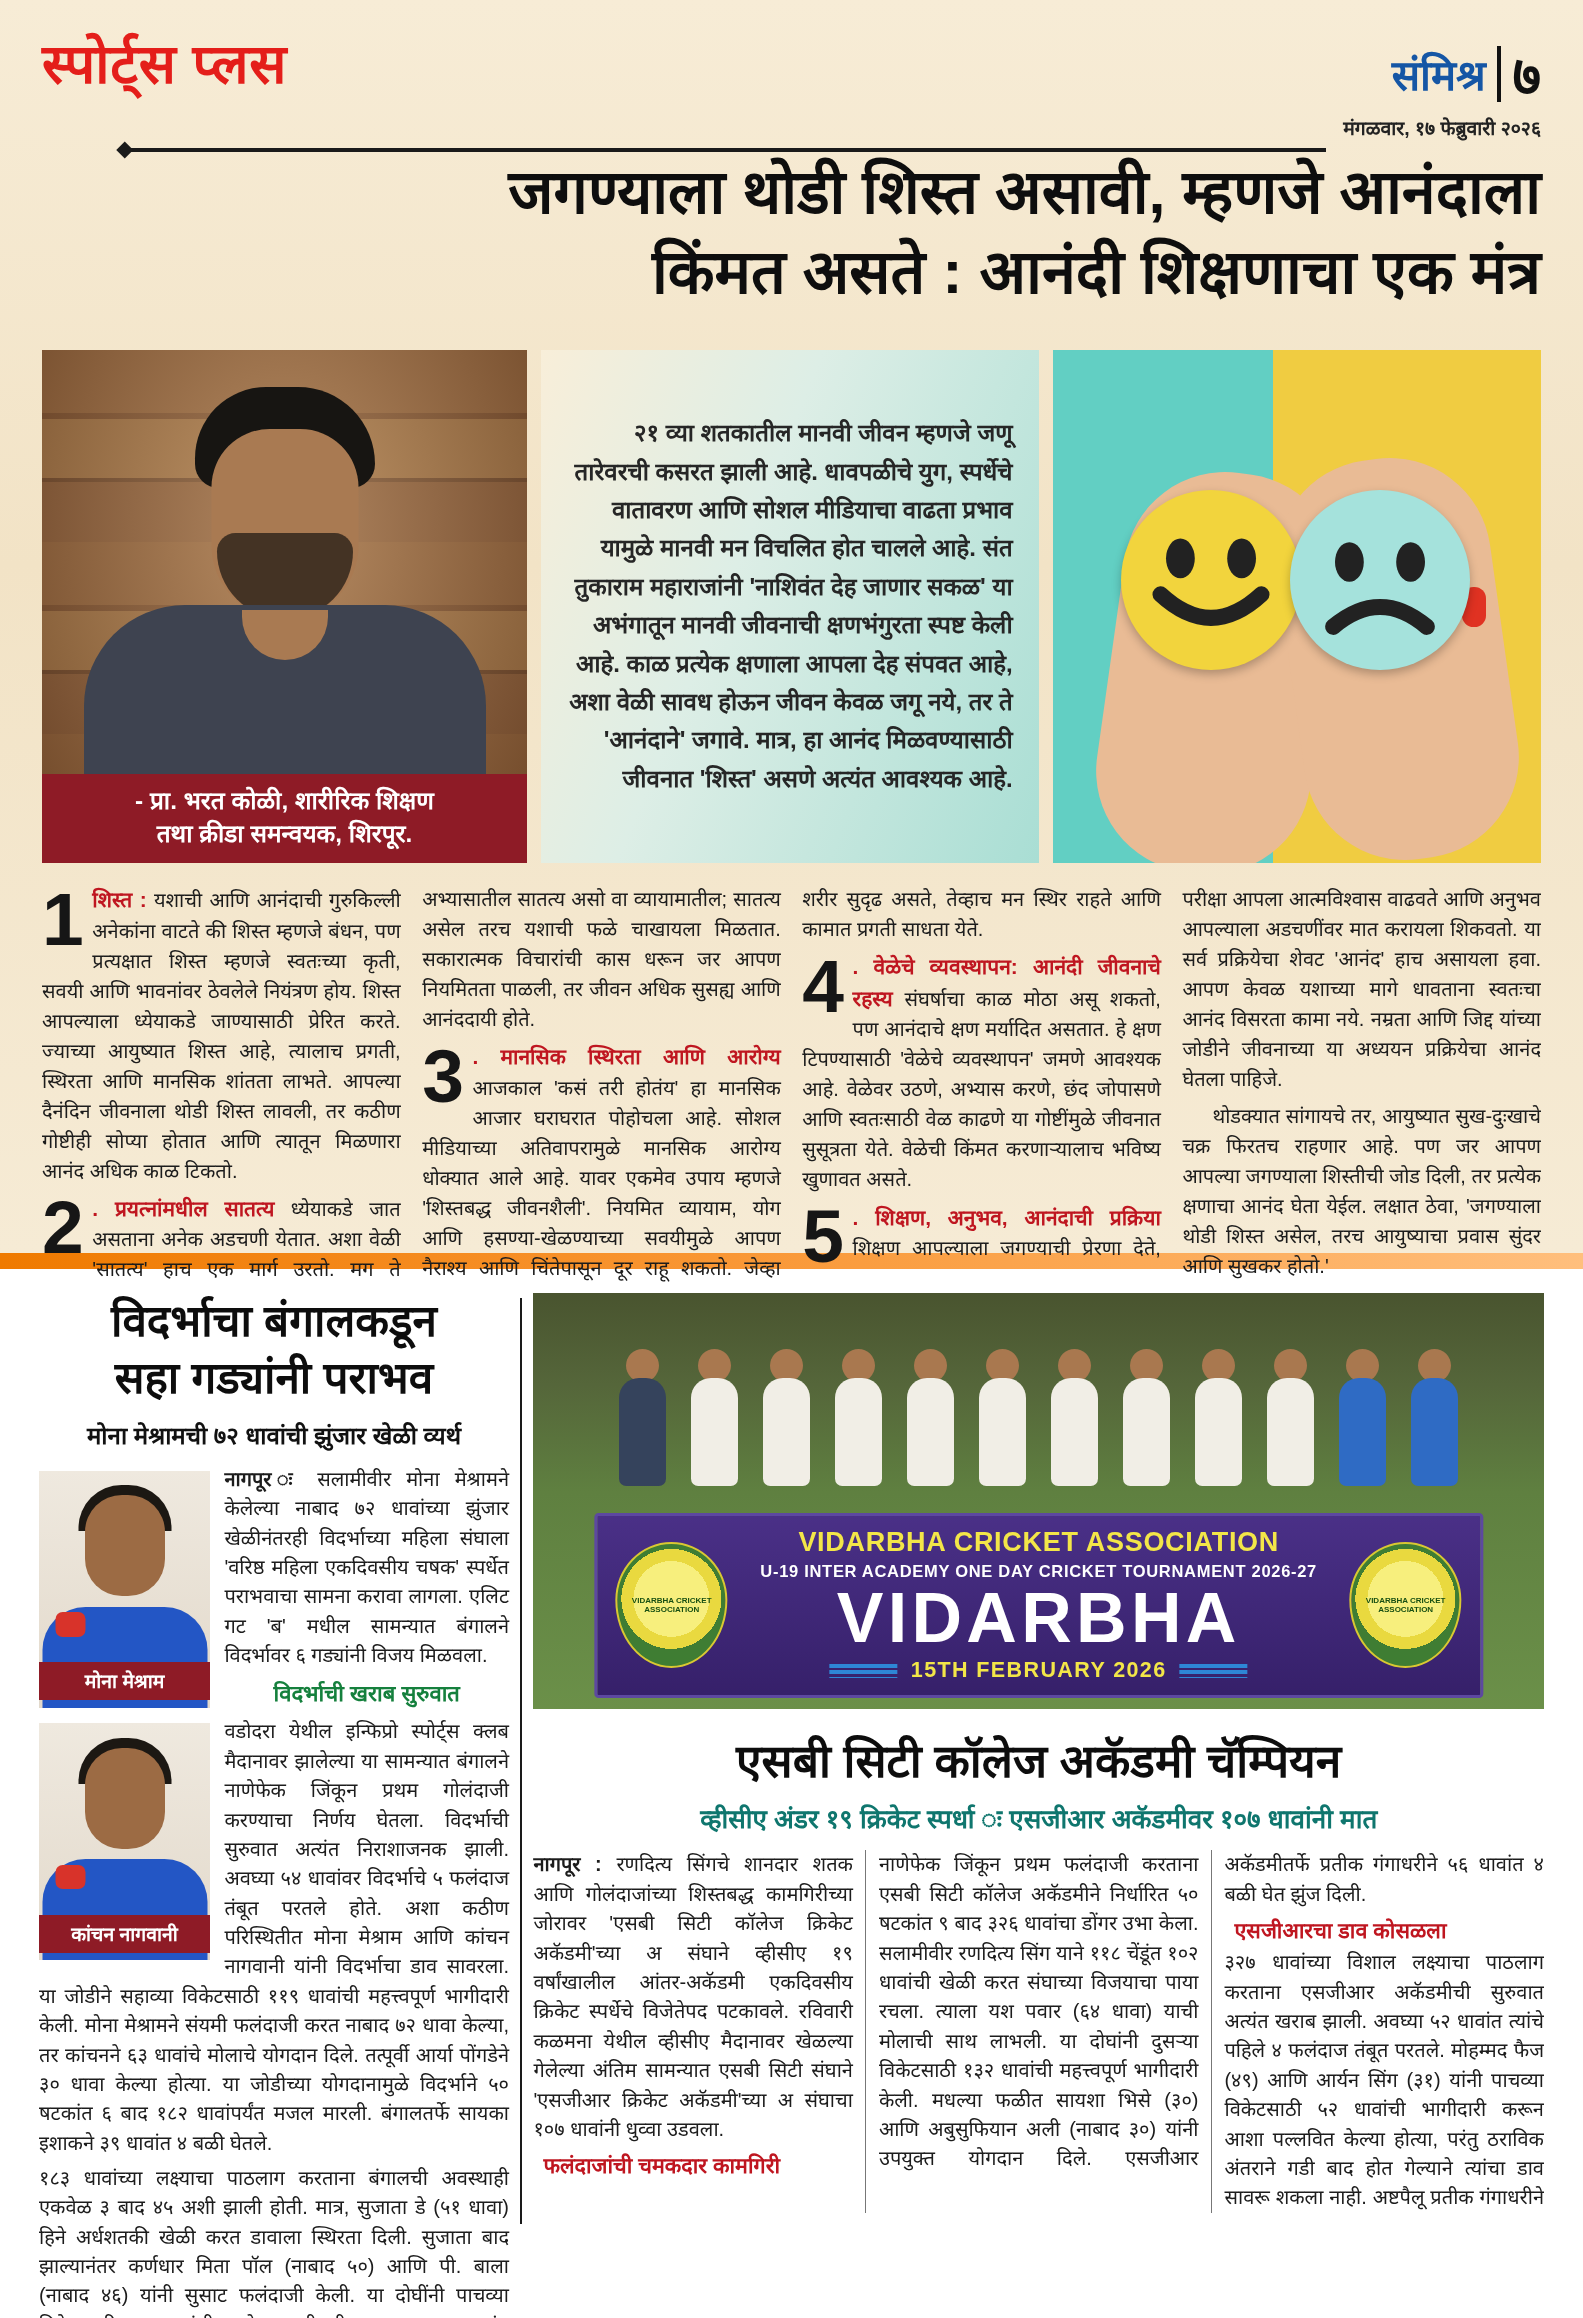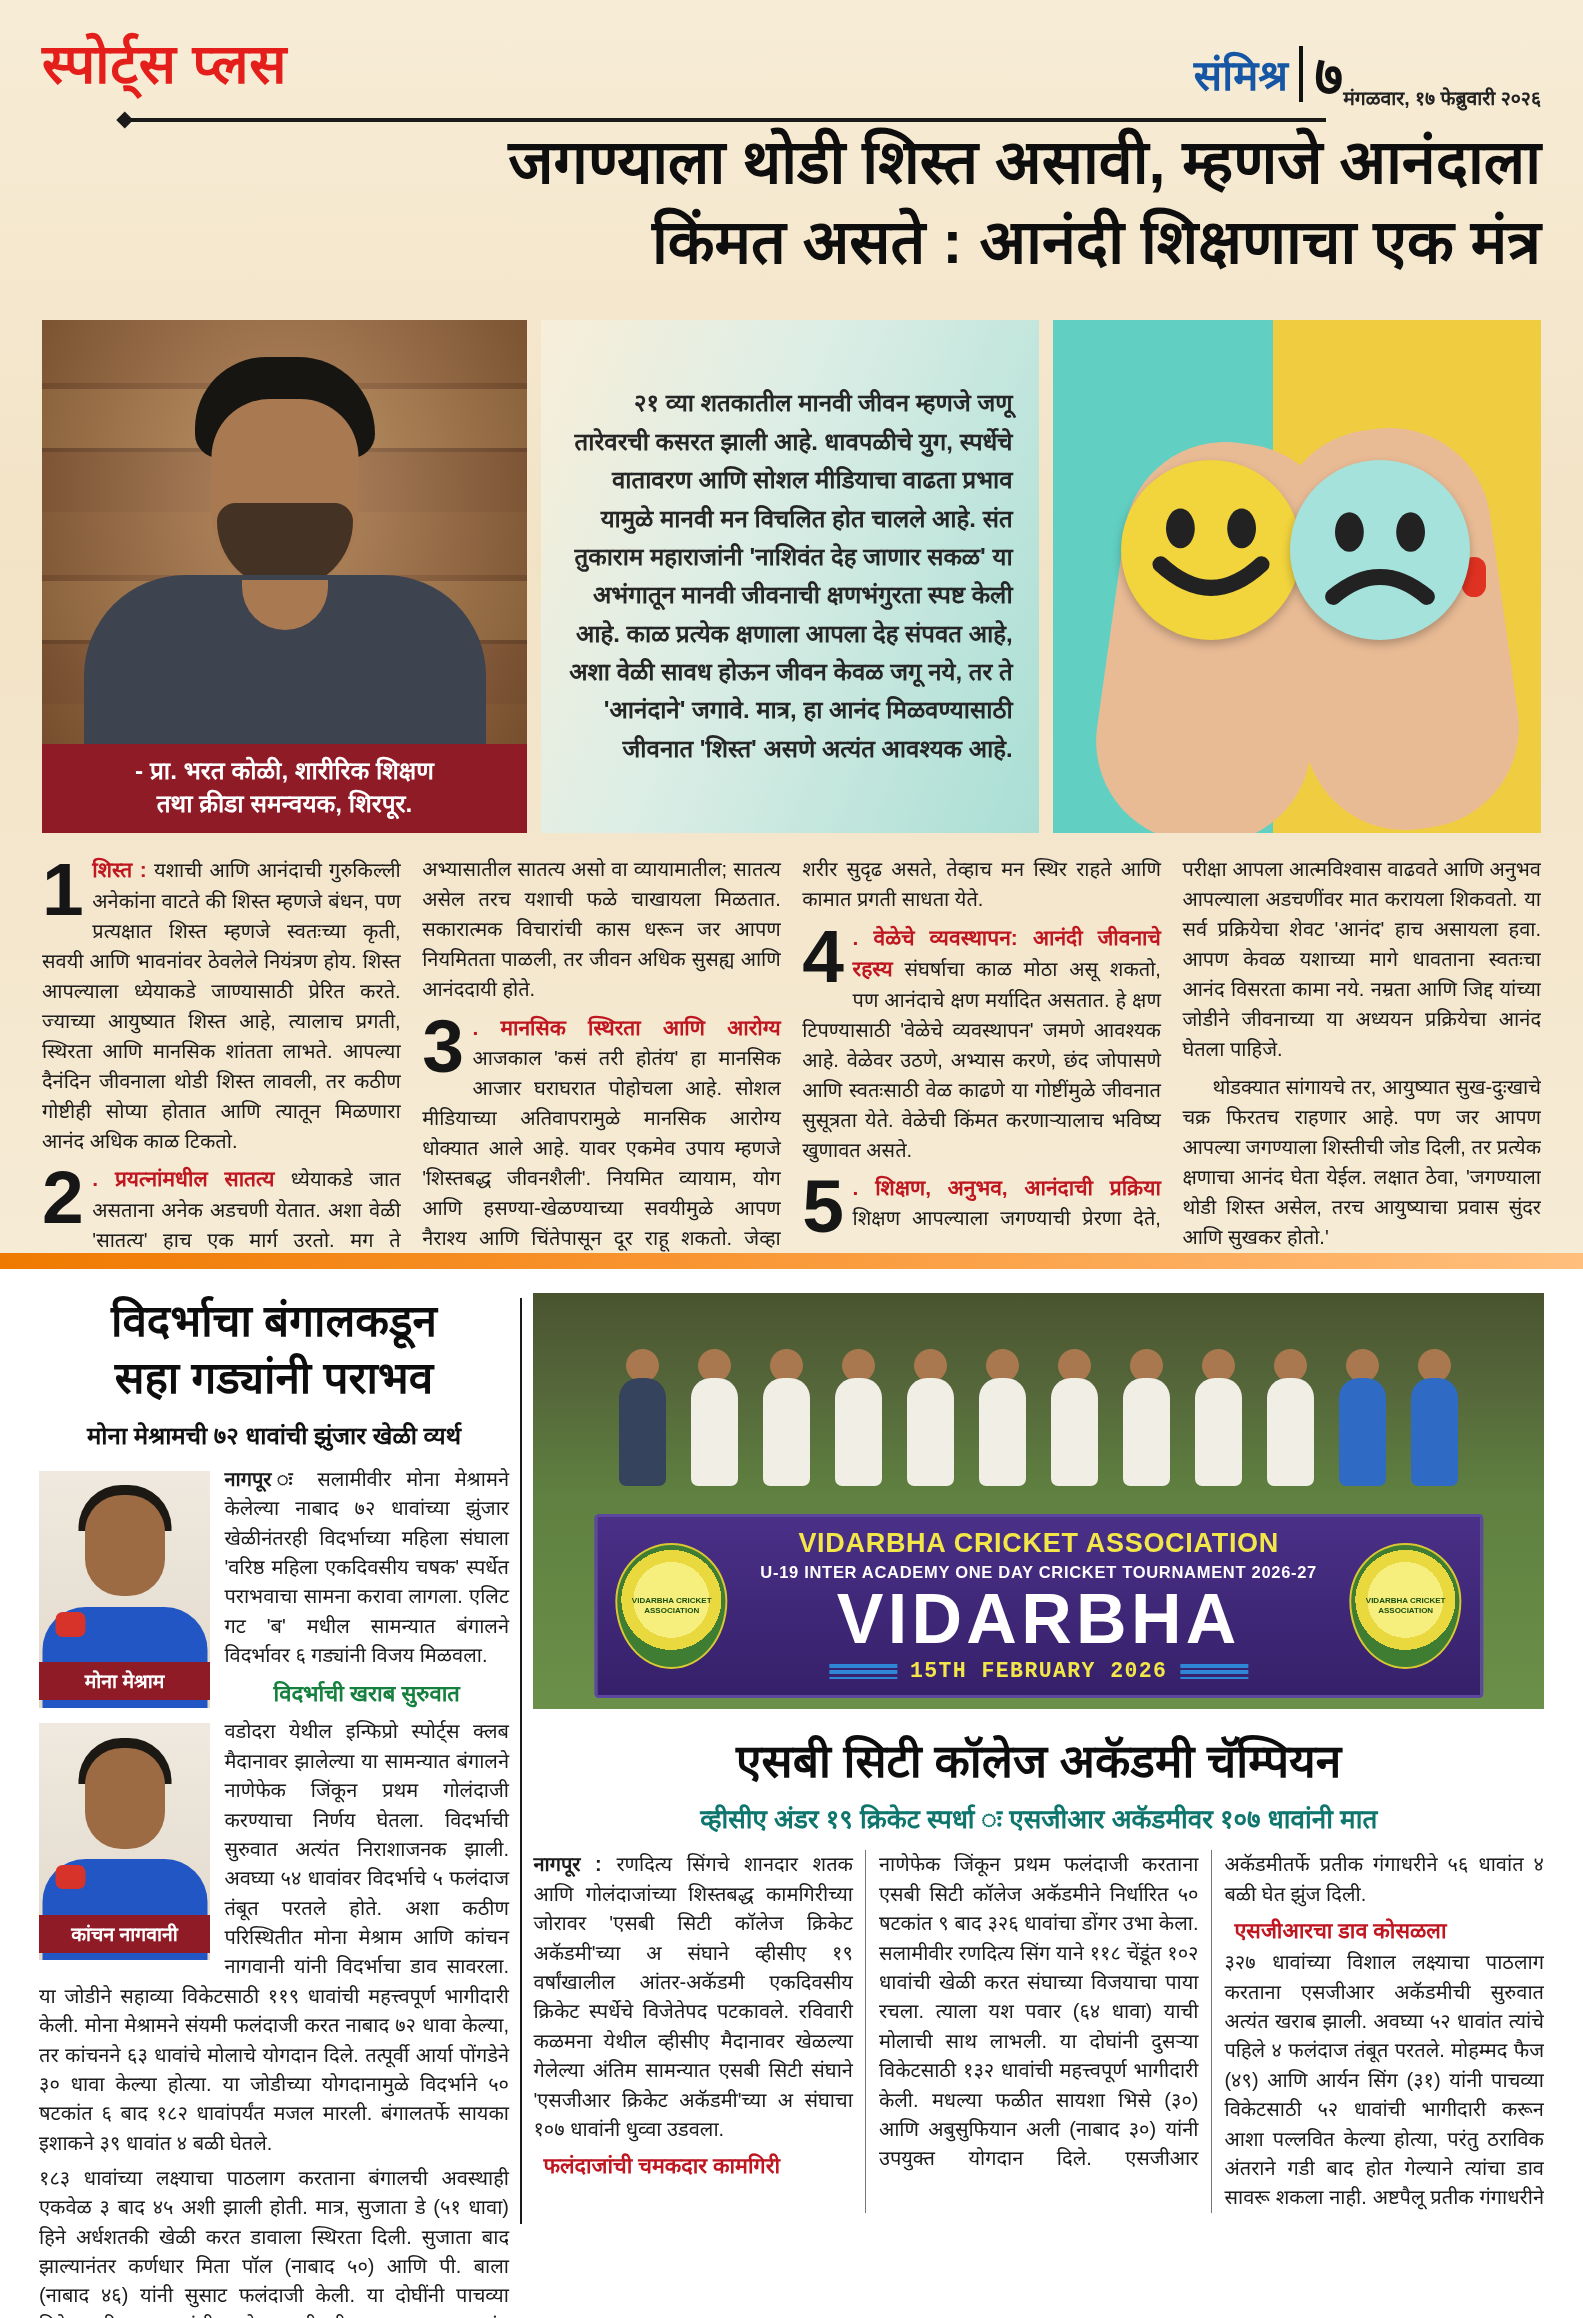--- a/index.html
+++ b/index.html
@@ -3,21 +3,21 @@
 <meta charset="utf-8">
 <style>
   html,body{margin:0;padding:0;background:#666;}
   .page{position:relative;width:1583px;height:2319px;background:#ffffff;overflow:hidden;
         font-family:"Liberation Sans","DejaVu Sans",sans-serif;color:#1b1b1b;}
   
   .top{background:linear-gradient(180deg,#f7ecd6 0%,#f2e3c6 45%,#f6ebd5 100%);
        padding:36px 42px 0;height:1253px;box-sizing:border-box;}
   .hdr{display:flex;justify-content:space-between;align-items:flex-start;}
   .masthead{font-size:55px;font-weight:800;color:#e41e1a;line-height:1.05;letter-spacing:0.7px;}
-  .hdr-right{display:flex;flex-direction:row;align-items:flex-end;}
+  .hdr-right{display:flex;flex-direction:column;align-items:flex-end;}
   .hdr-right-top{display:flex;align-items:center;}
   .section-name{font-size:42px;font-weight:800;color:#1556a5;}
   .hdr-bar{width:3.6px;height:56px;background:#111;margin:0 11.5px;}
   .page-num{font-size:55px;font-weight:800;color:#111;}
   .hdr-date{font-size:19.4px;font-weight:700;color:#222;margin-top:2.9px;}
   .hdr-rule{position:relative;height:3.6px;background:#1a1a1a;margin:7.2px 215px 0 83px;}
   .hdr-rule:before{content:"";position:absolute;left:-6.5px;top:-4.3px;width:11.5px;height:11.5px;background:#1a1a1a;transform:rotate(45deg);}
   
   .headline{text-align:right;font-weight:700;color:#0e0e0e;line-height:1.32;}
   .headline .l{font-size:61px;display:block;}
@@ -87,21 +87,21 @@
   .vca-badge{flex:0 0 108px;height:122px;display:flex;align-items:center;justify-content:center;
     background:radial-gradient(circle at 50% 45%,#f7ef7d 0 44%,#e9d93f 44% 58%,#3f7d33 58% 100%);
     border-radius:50% 50% 50% 50%/46% 46% 54% 54%;border:2.9px solid #d9c832;}
   .vca-badge span{font-size:8px;font-weight:700;color:#174f12;text-align:center;line-height:1.2;padding:0 7.2px;}
   .banner-mid{flex:1;text-align:center;color:#fff;}
   .bn-title{color:#f3e648;font-weight:800;font-size:27px;letter-spacing:0.7px;}
   .bn-sub{color:#fff;font-weight:700;font-size:16.5px;margin-top:4.3px;letter-spacing:0.7px;}
   .bn-champ{color:#fff;font-weight:800;font-size:70px;letter-spacing:4.3px;line-height:1.08;}
   .bn-daterow{display:flex;align-items:center;justify-content:center;gap:13px;margin-top:1.4px;}
   .stripes{width:68px;height:14.4px;background:repeating-linear-gradient(180deg,#2e86d6 0 3.6px,transparent 3.6px 6.5px);}
-  .bn-date{color:#f3e648;font-weight:800;font-size:21.5px;letter-spacing:1.4px;font-family:Liberation Mono, monospace;}
+  .bn-date{color:#f3e648;font-weight:800;font-size:21.5px;letter-spacing:1.4px;}
   .ra-headline{font-size:46px;font-weight:800;text-align:center;margin-top:18.7px;color:#0d0d0d;}
   .ra-subhead{font-size:26px;font-weight:800;text-align:center;margin:10px 0 14.4px;color:#0f766e;}
   .cols3{column-count:3;column-gap:26px;column-rule:0.7px solid #777;height:363px;overflow:hidden;}
   .cols3 p{margin:0 0 5.7px;font-size:20px;line-height:1.47;text-align:justify;color:#1c1c1c;}
   .red-left{display:block;color:#bf1620;font-weight:800;font-size:21.5px;margin:5.7px 0 4.3px;padding-left:10px;}
   .dateline{font-weight:800;}
 </style>
 </head>
 <body>
 

